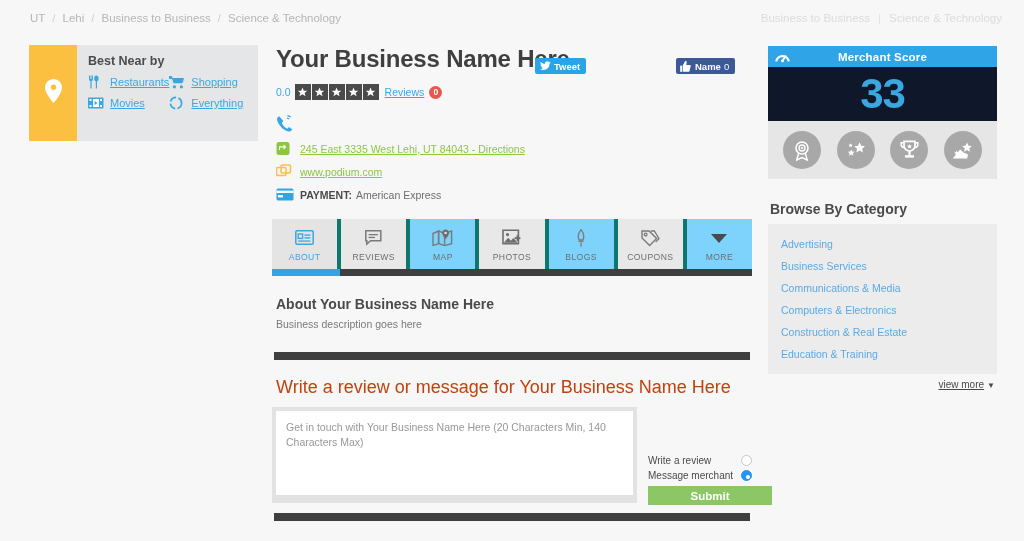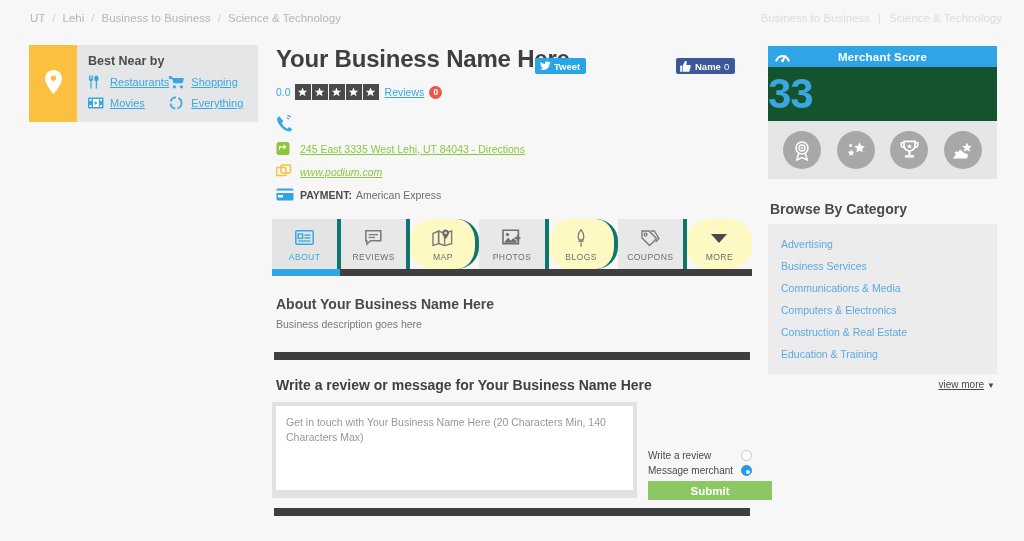--- a/index.html
+++ b/index.html
@@ -33,21 +33,21 @@
 
   
   .left-col { position: absolute; left: 29px; top: 45px; width: 229px; }
   .center-col { position: absolute; left: 272px; top: 45px; width: 480px; }
   .right-col { position: absolute; left: 768px; top: 46px; width: 229px; }
 
   
   .bestnear {
     display: flex;
     background: #e4e6e8;
-    height: 77px;
+    height: 96px;
   }
   .bestnear-pin {
     width: 48px;
     background: #fbc040;
     display: flex;
     align-items: center;
     justify-content: center;
     flex: 0 0 48px;
   }
   .bestnear-body { padding: 9px 10px 0 11px; flex: 1 1 auto; }
@@ -130,40 +130,40 @@
   .fb-btn .fb-n { font-weight: normal; opacity: .95; }
 
   
   .contact { margin: 14px 0 0 4px; }
   .phone-row { display: flex; align-items: center; margin-bottom: 8px; }
   .phone-row .ic { width: 22px; display: flex; justify-content: flex-start; }
   .phone-num { font-size: 18.5px; font-weight: bold; color: #3aa7e0; letter-spacing: -0.2px; }
   .c-row { display: flex; align-items: center; margin-bottom: 6px; min-height: 17px; }
   .c-row .ic { width: 24px; display: flex; align-items: center; justify-content: flex-start; }
   .c-row .addr { font-size: 10.5px; color: #8cc63f; }
-  .c-row .web  { font-size: 10.5px; color: #8cc63f; font-style: italic; }
+  .c-row .web  { font-size: 10.5px; color: #8cc63f; }
   .c-row .pay-label { font-size: 10.5px; font-weight: bold; color: #4a4a4a; }
   .c-row .pay-val { font-size: 10.5px; color: #6d6d6d; margin-left: 4px; }
 
   
   .tabs { display: flex; margin-top: 16px; }
   .tab {
     flex: 1 1 0;
     height: 50px;
     background: #e8e8e8;
     border-right: 4px solid #0f766e;
     display: flex;
     flex-direction: column;
     align-items: center;
     justify-content: center;
     cursor: pointer;
     position: relative;
   }
   .tab:last-child { border-right: none; }
-  .tab.alt { background: #fef9c3; border-radius: 22px; }
+  .tab.alt { background: #7dd3fc; }
   .tab.active { background: #e4e4e4; }
   .tab .t-ico { height: 22px; display: flex; align-items: center; justify-content: center; }
   .tab .t-lbl {
     font-size: 8.6px;
     letter-spacing: .4px;
     color: #6e6e6e;
     margin-top: 3px;
   }
   .tab.active .t-lbl { color: #3aa7e0; }
   .tab-underline { display: flex; height: 7px; }
@@ -172,21 +172,21 @@
 
   
   .about { margin: 20px 0 0 4px; }
   .about h3 { font-size: 14px; font-weight: bold; color: #4a4a4a; margin: 0 0 6px 0; }
   .about p { font-size: 10.5px; color: #7a7a7a; margin: 0; }
 
   .divider { height: 8px; background: #3f3f3f; margin: 22px 2px 0 2px; }
 
   
   .form-title {
-    font-size: 14px; font-weight: bold; color: #404040;
+    font-size: 18px; font-weight: normal; color: #c2410c;
     margin: 17px 0 9px 4px;
   }
   .form-row { display: flex; align-items: flex-start; }
   .ta-wrap { background: #e2e2e2; padding: 4px; width: 366px; }
   textarea.msg {
     width: 100%; height: 84px;
     background: #fff;
     border: none;
     resize: none;
     font-family: "Liberation Sans", sans-serif;
@@ -230,23 +230,23 @@
     display: flex; align-items: center;
     position: relative;
   }
   .ms-head .ms-ico { position: absolute; left: 7px; top: 3px; }
   .ms-head .ms-t {
     flex: 1 1 auto; text-align: center;
     color: #fff; font-size: 11.5px; font-weight: bold;
     letter-spacing: .2px;
   }
   .ms-body {
-    background: #14532d;
+    background: #0f172a;
     height: 54px;
-    display: flex; align-items: center; 
+    display: flex; align-items: center; justify-content: center;
   }
   .ms-score {
     font-size: 42px; font-weight: bold; color: #3aa7e0;
     line-height: 1; letter-spacing: -1px;
   }
   .ms-badges {
     background: #e6e6e6;
     height: 58px;
     display: flex; align-items: center; justify-content: space-around;
     padding: 0 7px;

